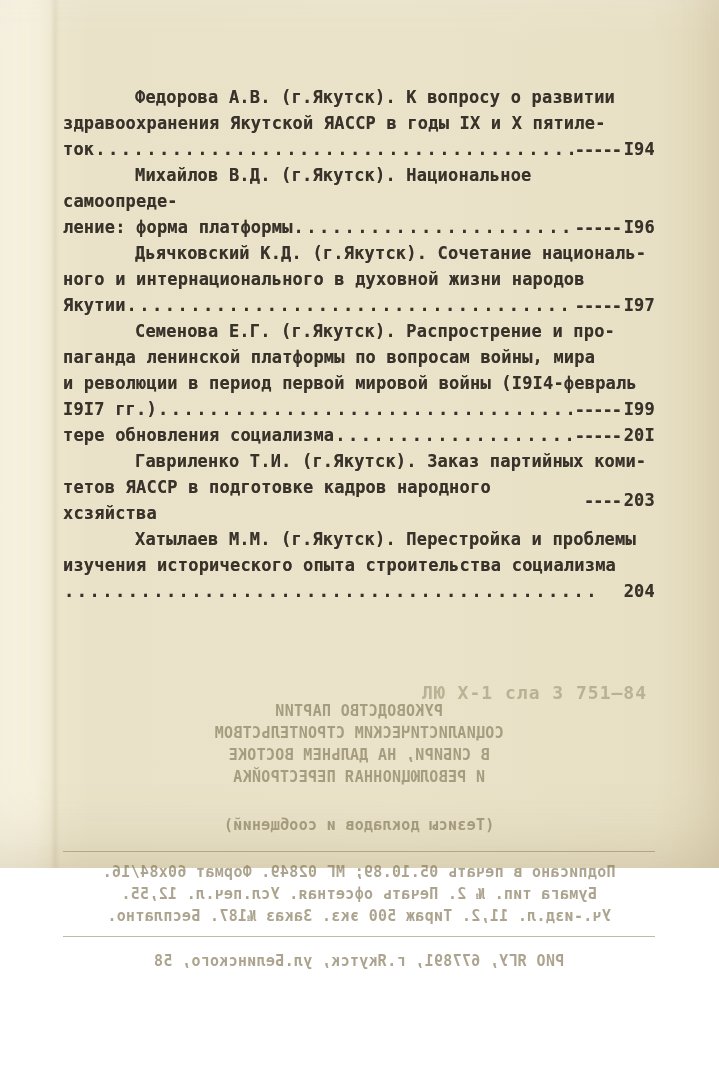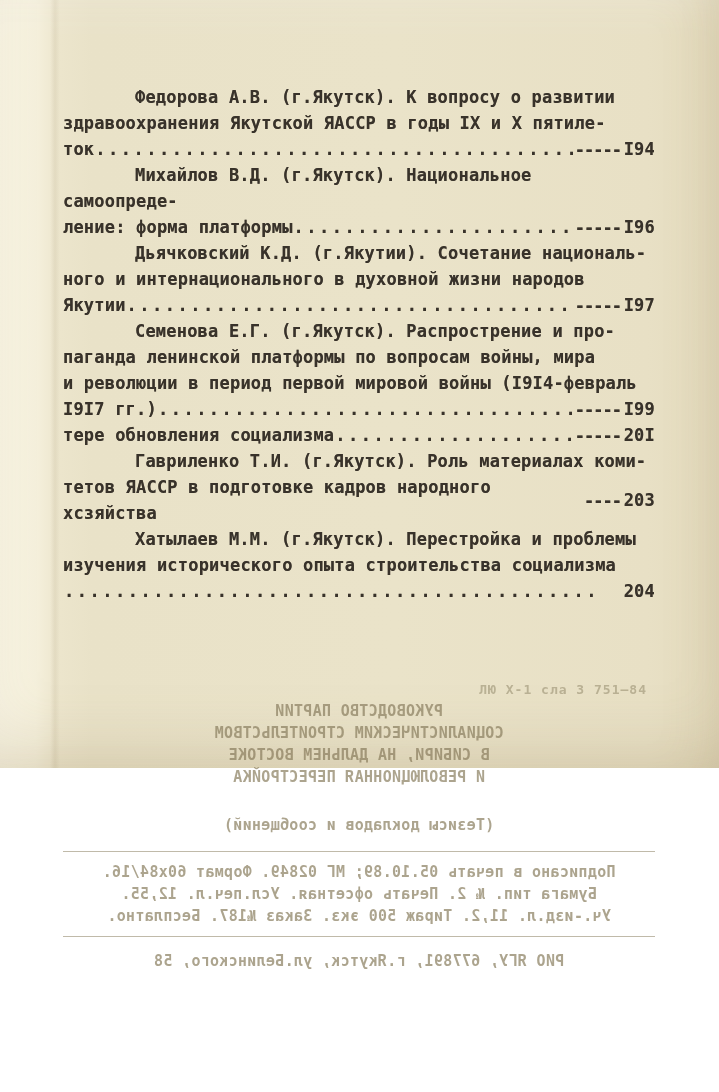--- a/index.html
+++ b/index.html
@@ -1,21 +1,21 @@
 <!DOCTYPE html>
 <html style="--ink: #38322a;"><head>
 <meta charset="utf-8">
 <style>
   html,body{margin:0;padding:0;}
   body{
     width:719px;height:1092px;overflow:hidden;
     font-family:"DejaVu Sans Mono", monospace;
   }
   .paper{
-    position:relative;width:719px;height:768px;
+    position:relative;width:719px;height:868px;
     background:
       linear-gradient(90deg,#f8f4e3 0px,#f5f0dc 36px,#ece5cc 60px,#e9e2c8 92px,#eae3c9 55%,#e8e0c5 90%,#e4dbbd 100%);
   }
   .paper::after{
     content:"";position:absolute;inset:0;pointer-events:none;
     box-shadow:
       inset 0 -46px 70px -34px rgba(140,120,78,0.22),
       inset -34px 0 60px -34px rgba(140,120,78,0.16),
       inset 0 30px 50px -34px rgba(255,255,255,0.35);
   }
@@ -34,21 +34,21 @@
   .row{display:flex;align-items:center;}
   .dots{
     flex:1;overflow:hidden;white-space:nowrap;
     letter-spacing:2.5px;margin:0 1px;
   }
   .dashes{letter-spacing:-1px;transform:translateY(1px);white-space:pre;}
   .pg{min-width:34px;text-align:right;}
   
   .ghost-code{
     position:absolute;right:72px;top:682px;
-    font-size:13px;font-weight:700;
+    font-size:18px;font-weight:700;
     color:rgba(148,138,107,0.55);filter:blur(.4px);
     letter-spacing:1px;
   }
   .ghost{
     position:absolute;left:63px;top:700px;width:592px;
     transform:scaleX(-1);
     text-align:center;
     font-size:15px;line-height:22px;font-weight:700;
     color:rgba(140,129,98,0.72);
     filter:blur(.45px);
@@ -82,21 +82,21 @@
       <div class="entry">
         <div class="line indent">Михайлов В.Д. (г.Якутск). Национальное самоопреде-</div>
         <div class="row">
           <span>ление: форма платформы</span>
           <span class="dots">................................................................................</span>
           <span class="dashes">-----</span>
           <span class="pg">I96</span>
         </div>
       </div>
       <div class="entry">
-        <div class="line indent">Дьячковский К.Д. (г.Якутии). Сочетание националь-</div>
+        <div class="line indent">Дьячковский К.Д. (г.Якутск). Сочетание националь-</div>
         <div class="line">ного и интернационального в духовной жизни народов</div>
         <div class="row">
           <span>Якутии</span>
           <span class="dots">................................................................................</span>
           <span class="dashes">-----</span>
           <span class="pg">I97</span>
         </div>
       </div>
       <div class="entry">
         <div class="line indent">Семенова Е.Г. (г.Якутск). Распрострение и про-</div>
@@ -111,21 +111,21 @@
       </div>
       <div class="entry">
         <div class="row">
           <span>тере обновления социализма</span>
           <span class="dots">................................................................................</span>
           <span class="dashes">-----</span>
           <span class="pg">20I</span>
         </div>
       </div>
       <div class="entry">
-        <div class="line indent">Гавриленко Т.И. (г.Якутск). Роль материалах коми-</div>
+        <div class="line indent">Гавриленко Т.И. (г.Якутск). Заказ партийных коми-</div>
         <div class="row">
           <span>тетов ЯАССР в подготовке кадров народного хсзяйства</span>
           <span class="dots">................................................................................</span>
           <span class="dashes">----</span>
           <span class="pg">203</span>
         </div>
       </div>
       <div class="entry">
         <div class="line indent">Хатылаев М.М. (г.Якутск). Перестройка и проблемы</div>
         <div class="line">изучения исторического опыта строительства социализма</div>

